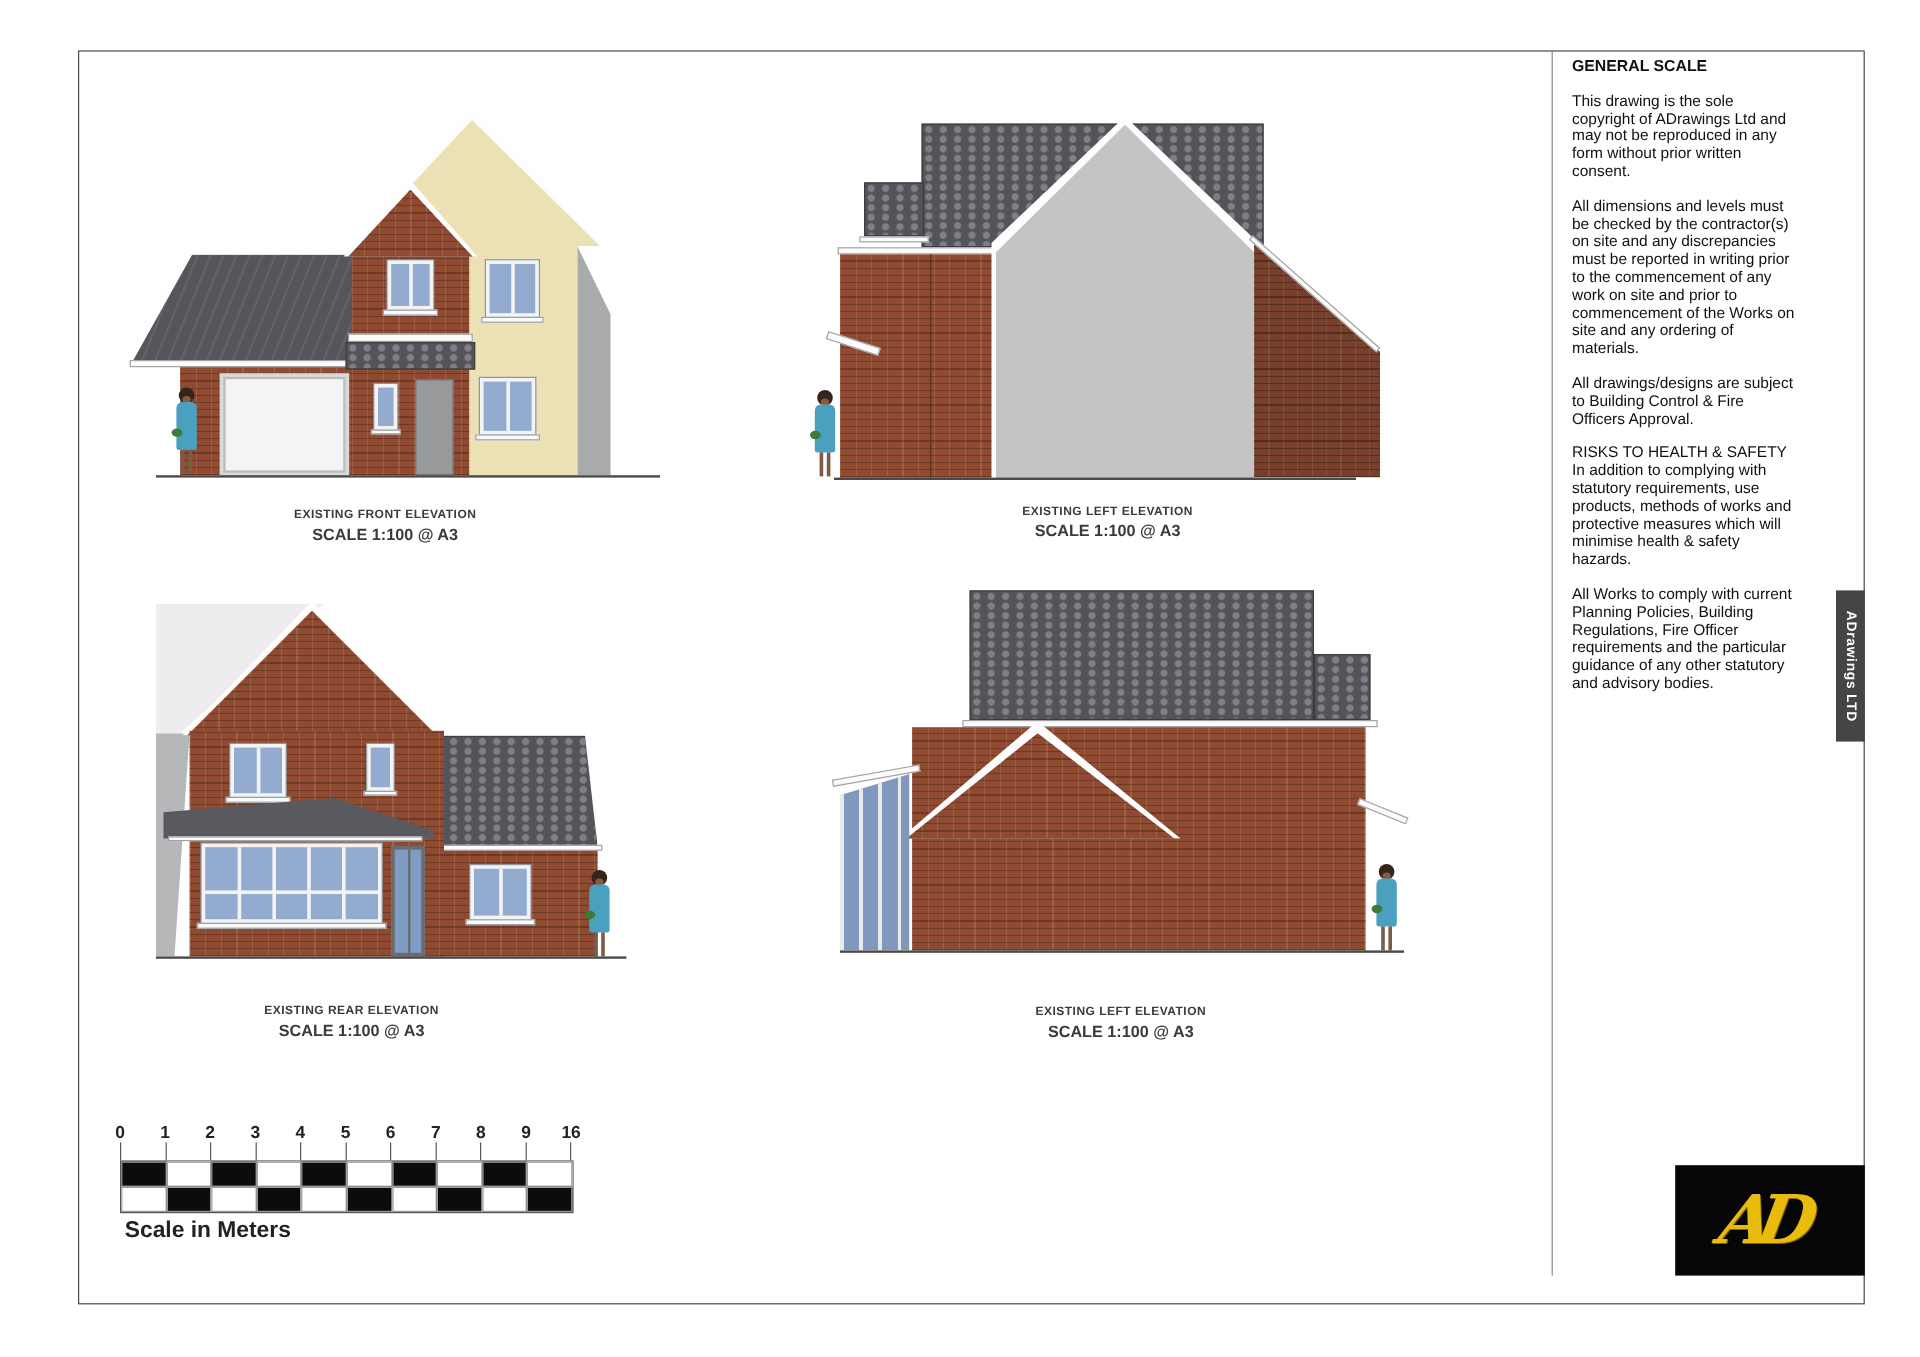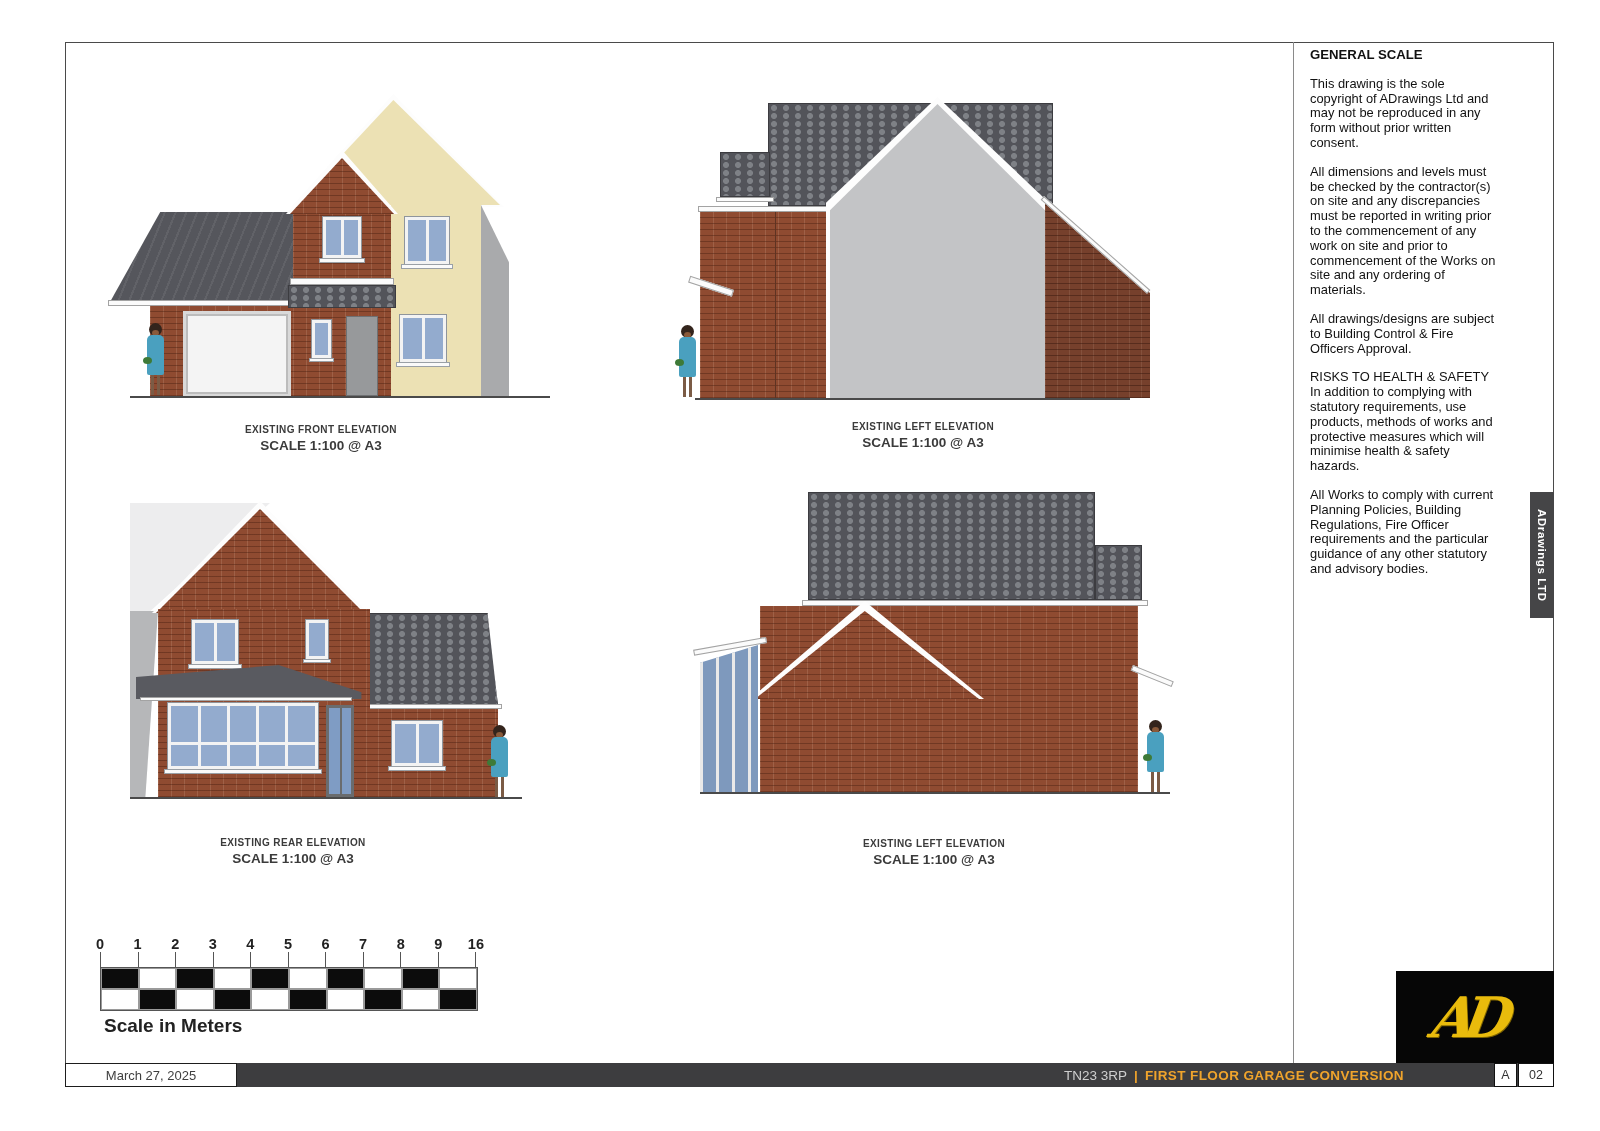--- a/index.html
+++ b/index.html
@@ -308,30 +308,14 @@
         <div class="cell cw"></div>
         <div class="cell cb"></div>
     </div>
   </div>
   <div class="sb-caption">Scale in Meters</div>
 
   <div class="logo">
     <span class="monogram">AD</span>
   </div>
 
-  <div class="titlebar">
-    <div class="date-box">
-      <span>March 27, 2025</span>
-    </div>
-    <div class="tb-text">
-      <span class="postcode">TN23 3RP</span>
-      <span class="sep">|</span>
-      <span class="project">FIRST FLOOR GARAGE CONVERSION</span>
-    </div>
-    <div class="rev-box">
-      <span>A</span>
-    </div>
-    <div class="sheet-box">
-      <span>02</span>
-    </div>
-  </div>
 
 </div>
 
 </body></html>

